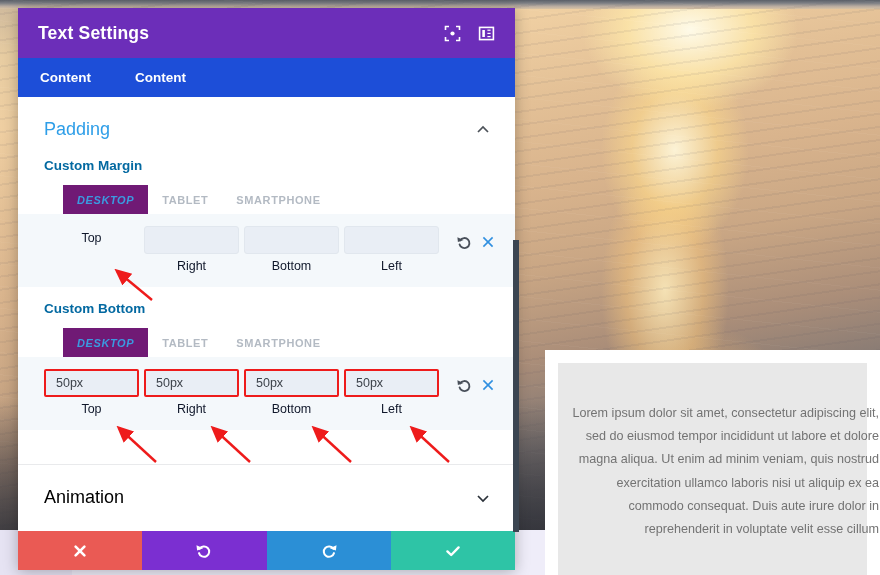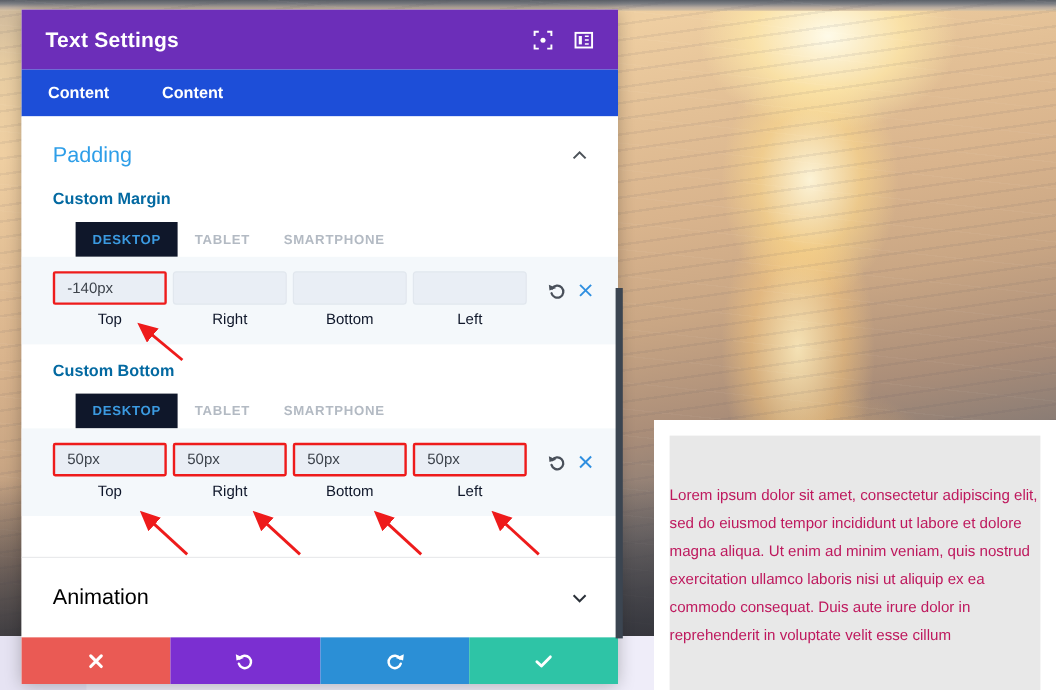--- a/index.html
+++ b/index.html
@@ -53,21 +53,21 @@
   #preview{
     position:absolute;left:545px;top:350px;width:335px;height:225px;
     background:#ffffff;
   }
   #preview .textbox{
     position:absolute;left:13px;top:13px;right:13px;bottom:0;
     background:#e8e8e8;
   }
   #preview .ptext{
     position:absolute;left:13px;top:52px;right:1px;
-    text-align:left;color:#be185d;
+    text-align:right;color:#737373;
     font-size:12.6px;line-height:23.2px;
     font-family:"Liberation Sans",sans-serif;
   }
 
   
   #modal{
     position:absolute;left:18px;top:8px;width:497px;height:562px;
     box-shadow:0 2px 14px rgba(0,0,0,.28);
     display:flex;flex-direction:column;
     background:#ffffff;
@@ -107,21 +107,21 @@
     padding:14px 26px 0 26px;color:#0369a1;font-size:13.5px;font-weight:bold;
   }
 
   .devtabs{
     display:flex;margin:12px 0 0 45px;
   }
   .devtabs .dt{
     font-size:11px;font-weight:bold;letter-spacing:.6px;color:#b3bac3;
     padding:9px 14px 8px 14px;cursor:pointer;
   }
-  .devtabs .dt.active{color:#3b9ae0;background:#0f172a;}
+  .devtabs .dt.active{color:#3b9ae0;background:#701a75;font-style:italic;}
 
   .inputrow{
     background:#f4f8fb;padding:12px 0 14px 0;position:relative;
   }
   .fields{display:flex;align-items:flex-start;padding-left:26px;}
   .fieldwrap{width:95px;margin-right:5px;position:relative;}
   .fieldwrap .inp{
     height:28px;background:#e9eef5;border:1px solid #e1e7ee;border-radius:3px;
     display:flex;align-items:center;padding-left:10px;
     font-size:12.5px;color:#3d434b;box-sizing:border-box;
@@ -216,21 +216,20 @@
     <div class="fieldlabel">Custom Margin</div>
     <div class="devtabs">
       <div class="dt active">DESKTOP</div>
       <div class="dt">TABLET</div>
       <div class="dt">SMARTPHONE</div>
     </div>
 
     <div class="inputrow">
       <div class="fields">
         <div class="fieldwrap hl">
-          <div class="inp">-140px</div>
           <div class="flab">Top</div>
         </div>
         <div class="fieldwrap">
           <div class="inp"></div>
           <div class="flab">Right</div>
         </div>
         <div class="fieldwrap">
           <div class="inp"></div>
           <div class="flab">Bottom</div>
         </div>

